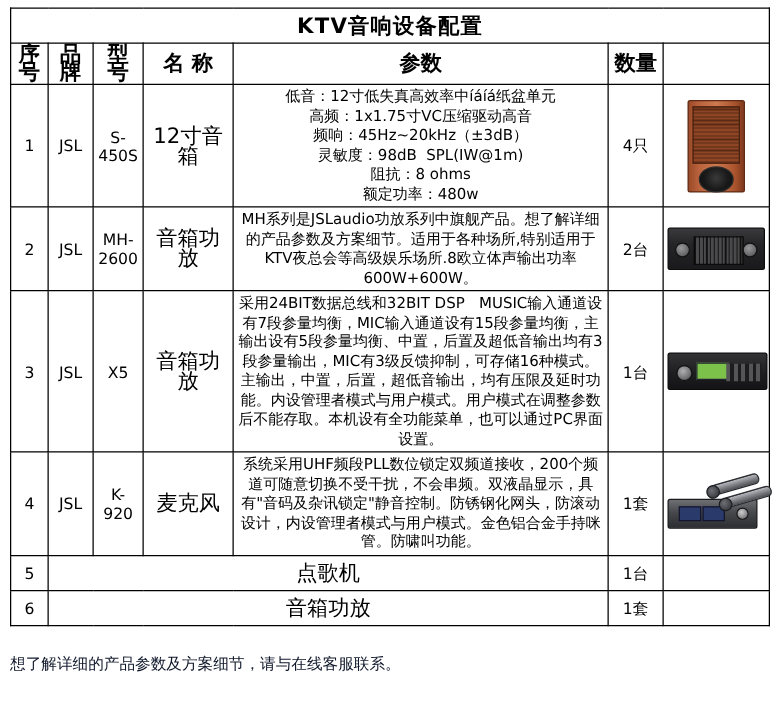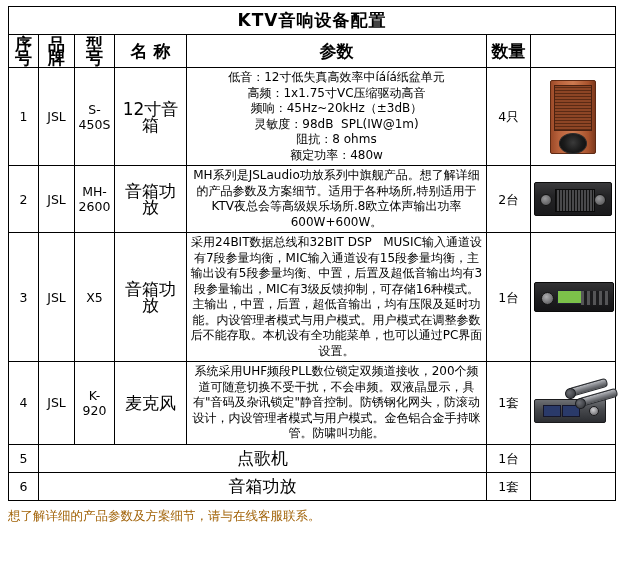--- a/index.html
+++ b/index.html
@@ -79,24 +79,24 @@
   td.span-row {
     text-align: center;
     font-size: 17px;
   }
   td.imgcell {
     padding: 0;
     text-align: center;
     vertical-align: middle;
   }
   .footnote {
-    margin-top: 7px;
+    margin-top: 22px;
     font-size: 12.5px;
     line-height: 16px;
-    color: #a16207;
+    color: #0f172a;
   }
 
   
   .prod {
     position: relative;
     margin: 2px auto;
   }
   
   .speaker {
     width: 46px;

